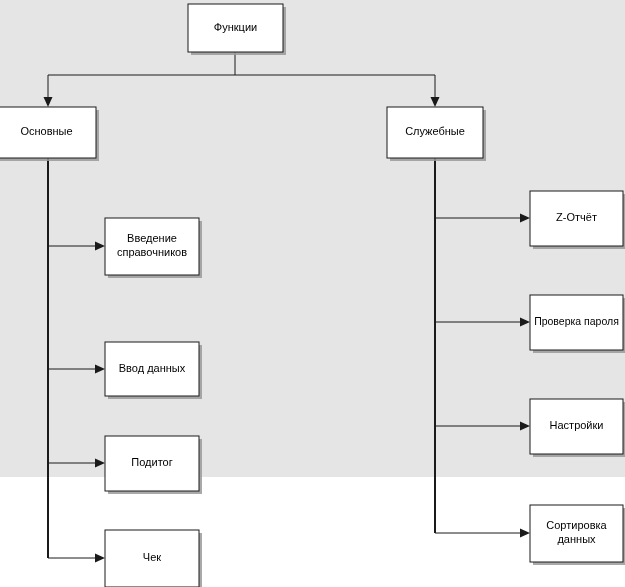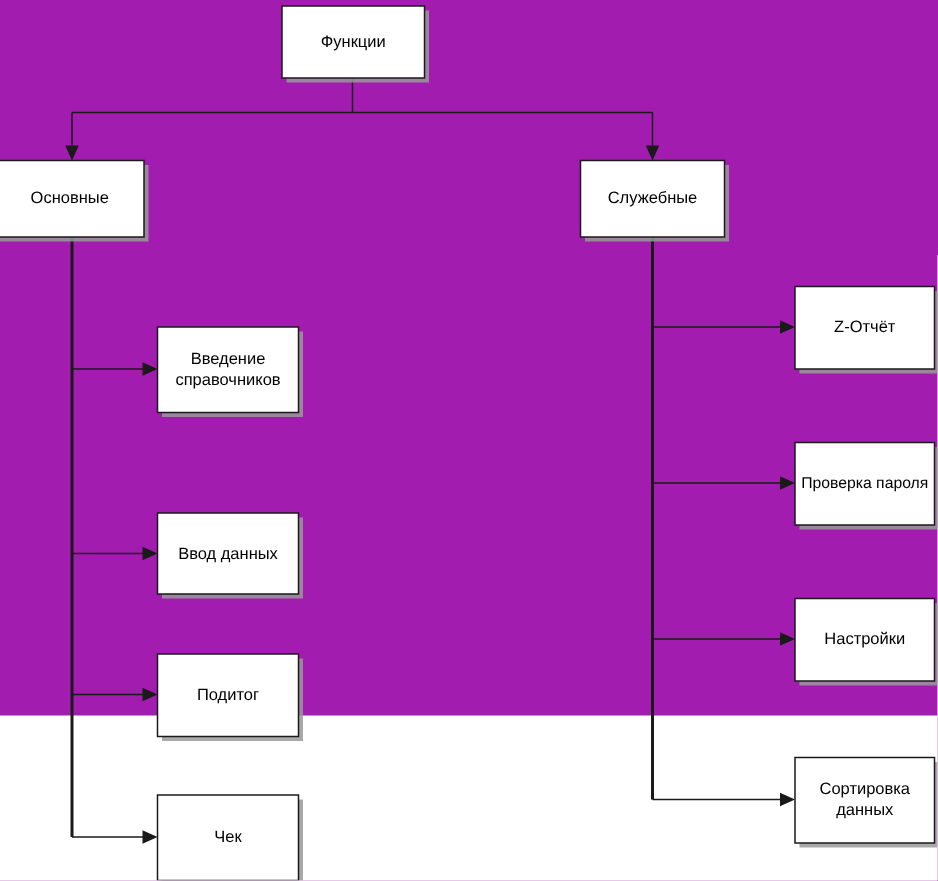--- a/index.html
+++ b/index.html
@@ -10,21 +10,21 @@
   body {
     width: 625px;
     height: 587px;
     overflow: hidden;
     font-family: "Liberation Sans", sans-serif;
   }
   #diagram-root {
     position: relative;
     width: 625px;
     height: 477px;
-    background: #a21caf;
+    background: #e5e5e5;
   }
   svg.diagram-canvas {
     display: block;
     width: 625px;
     height: 587px;
   }
   .node-box {
     fill: #ffffff;
     stroke: #1a1a1a;
     stroke-width: 1;

